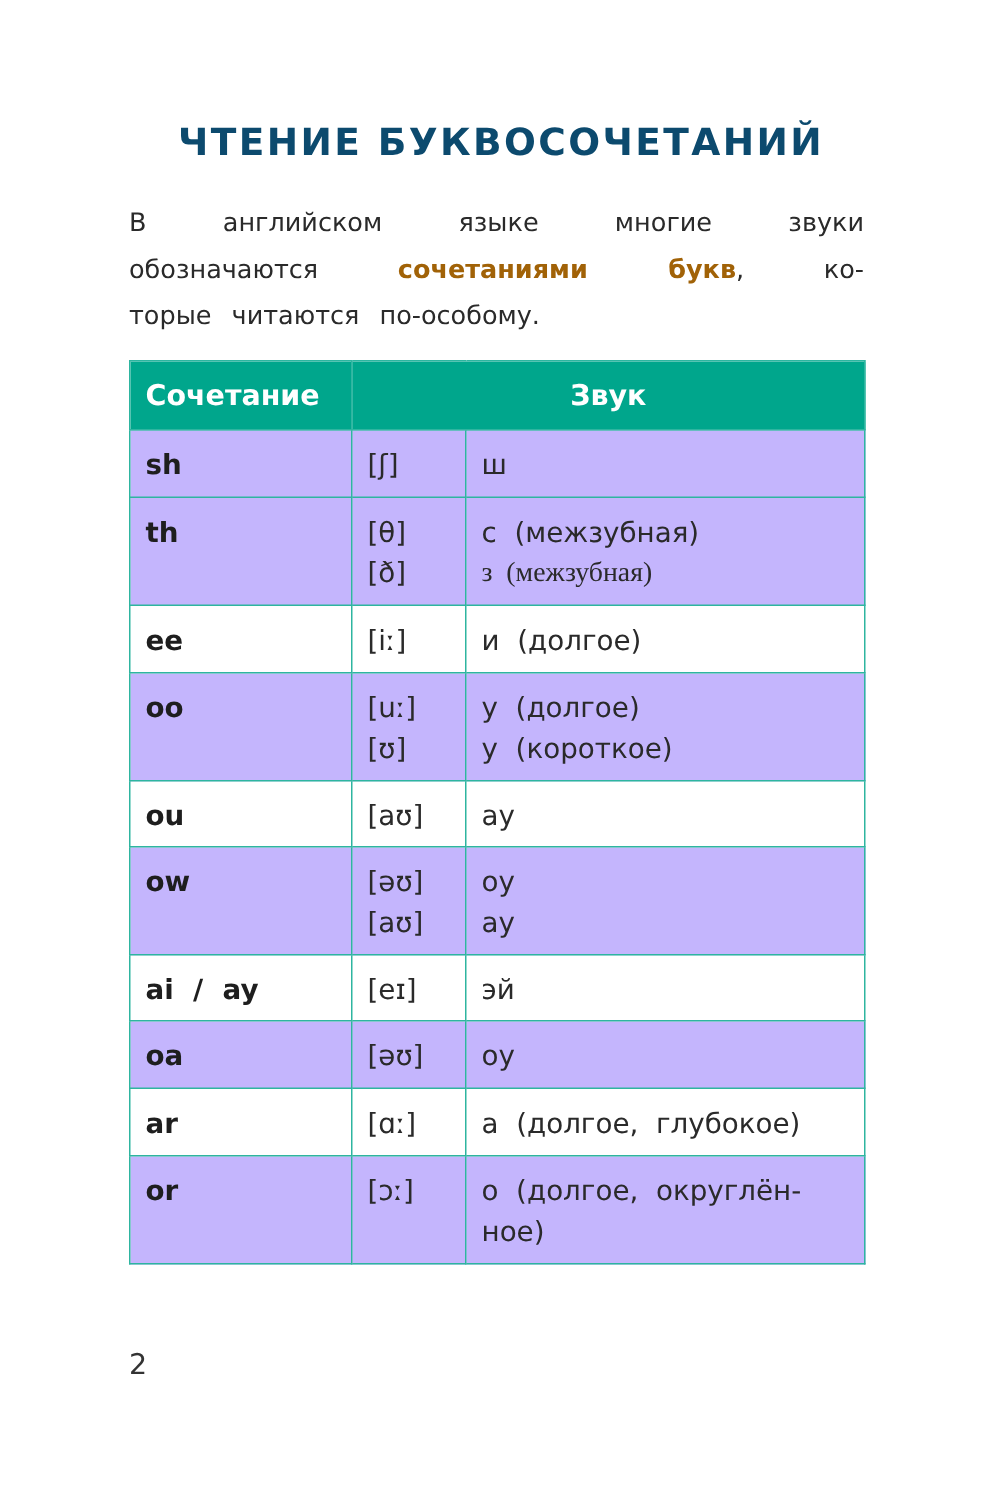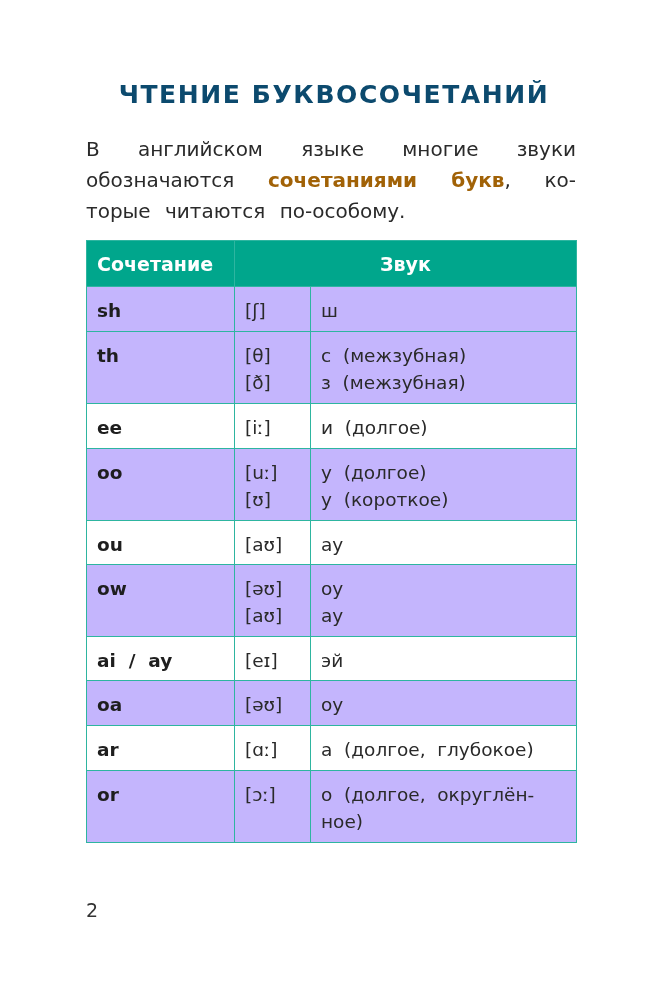--- a/index.html
+++ b/index.html
@@ -1,21 +1,21 @@
 <!DOCTYPE html>
 <html><head>
 <meta charset="utf-8">
 <style>
   html, body { margin: 0; padding: 0; background: #ffffff; }
   body { width: 668px; height: 1000px; position: relative; overflow: hidden;
          font-family: "DejaVu Sans", "Liberation Sans", sans-serif; color: #231f20; }
   .title { position: absolute; left: 0; width: 668px; top: 80px; text-align: center;
            font-weight: bold; font-size: 25px; letter-spacing: 1.6px; color: #0c4a6e; }
   .intro { position: absolute; left: 86px; width: 490px; top: 134px;
-           font-size: 20px; line-height: 31px; text-align: justify; color: #2a2a2a; }
+           font-size: 17px; line-height: 31px; text-align: justify; color: #2a2a2a; }
   .intro .line { display: block; text-align: justify; text-align-last: justify; white-space: nowrap; word-spacing: 6px; }
   .intro .line.last { text-align-last: left; word-spacing: 8px; }
   .intro b { font-weight: bold; color: #a16207; }
   table { position: absolute; left: 86px; top: 240px; width: 490px; border-collapse: collapse; table-layout: fixed; }
   col.c1 { width: 148px; } col.c2 { width: 76px; } col.c3 { width: 266px; }
   th { background: #00a68c; color: #ffffff; font-weight: bold; font-size: 19px;
        height: 45px; padding: 0; border: 1.5px solid #2eb5a0; }
   th.left { text-align: left; padding-left: 10px; }
   th.center { text-align: center; }
   td { border: 1.5px solid #2eb5a0; vertical-align: top; font-size: 18.5px; padding: 10px 10px 0 10px; line-height: 27px; color: #2a2a2a; }
@@ -59,21 +59,21 @@
         </td>
       </tr>
       <tr class="shade" style="height: 72px;">
         <td class="combo" style="white-space: pre;">th</td>
         <td>
           <span class="sub">[θ]</span>
           <span class="sub">[ð]</span>
         </td>
         <td>
           <span class="sub" style="white-space: pre;">с  (межзубная)</span>
-          <span class="sub" style="white-space: pre;">з  (межзубная)</span>
+          <span class="sub" style="white-space: pre; font-family: Liberation Serif, serif;">з  (межзубная)</span>
         </td>
       </tr>
       <tr class="plain" style="height: 45px;">
         <td class="combo" style="white-space: pre;">ee</td>
         <td>
           <span class="sub">[iː]</span>
         </td>
         <td>
           <span class="sub" style="white-space: pre;">и  (долгое)</span>
         </td>

